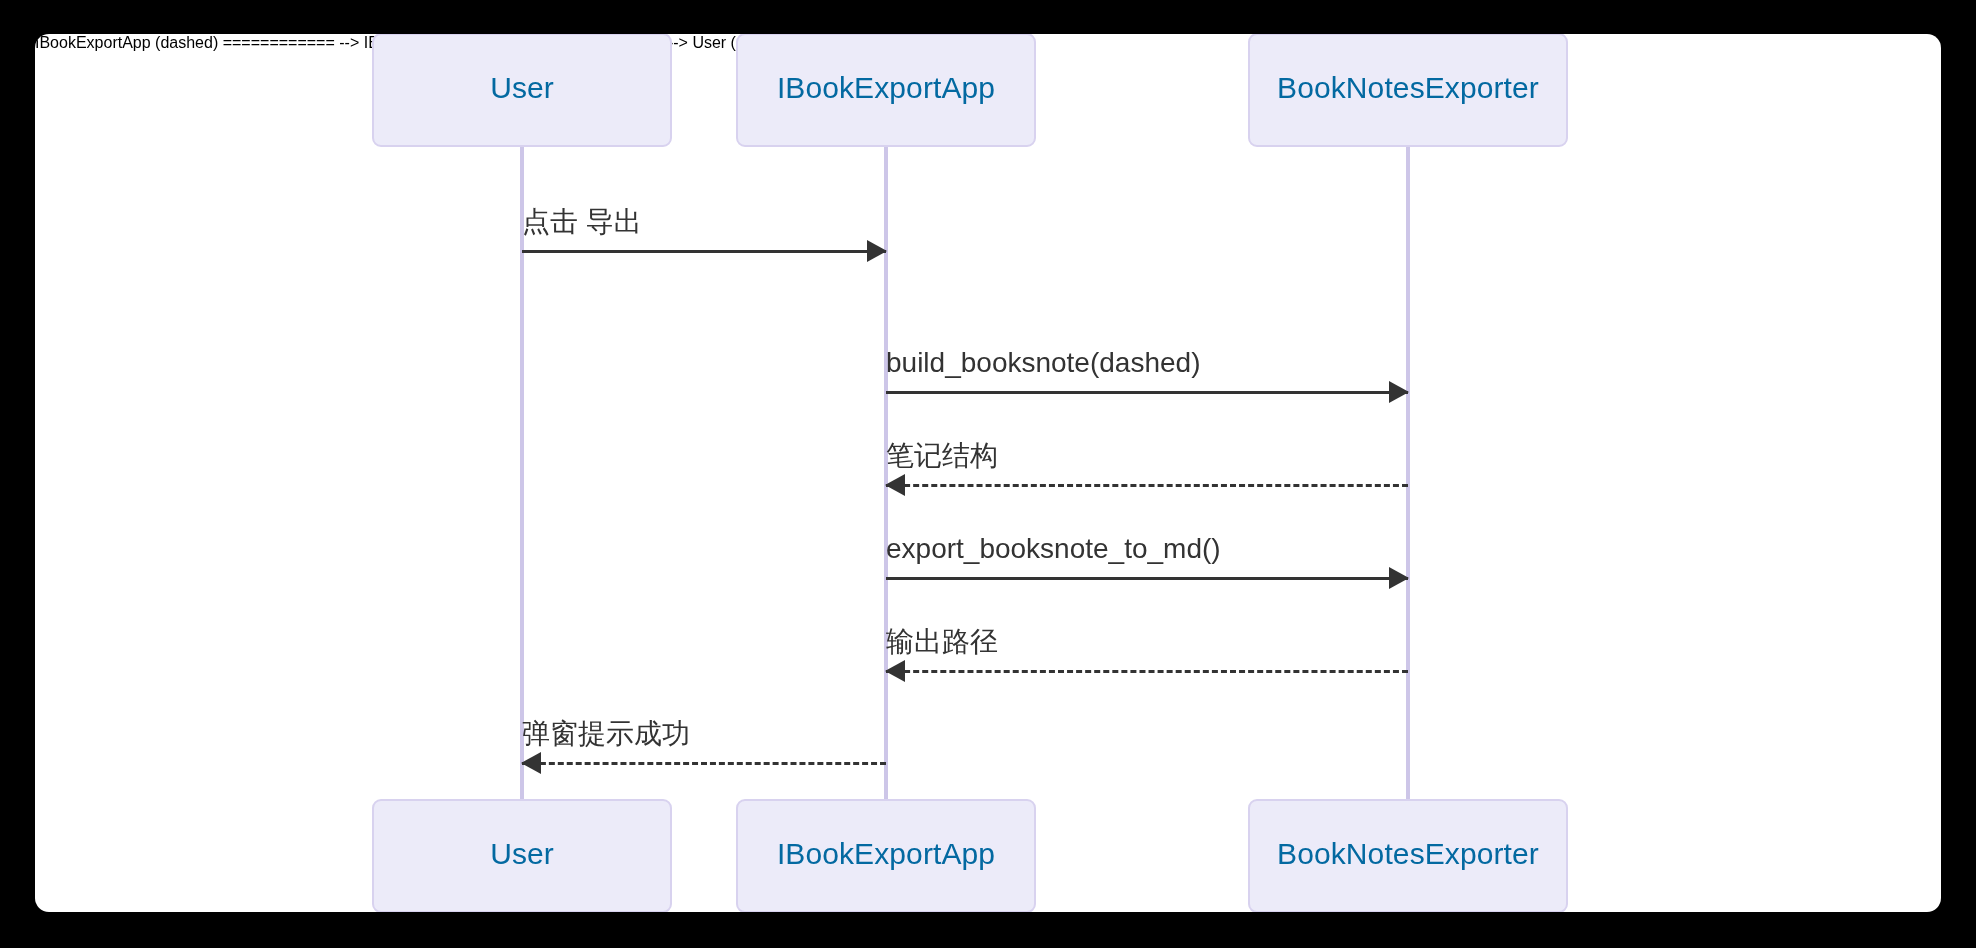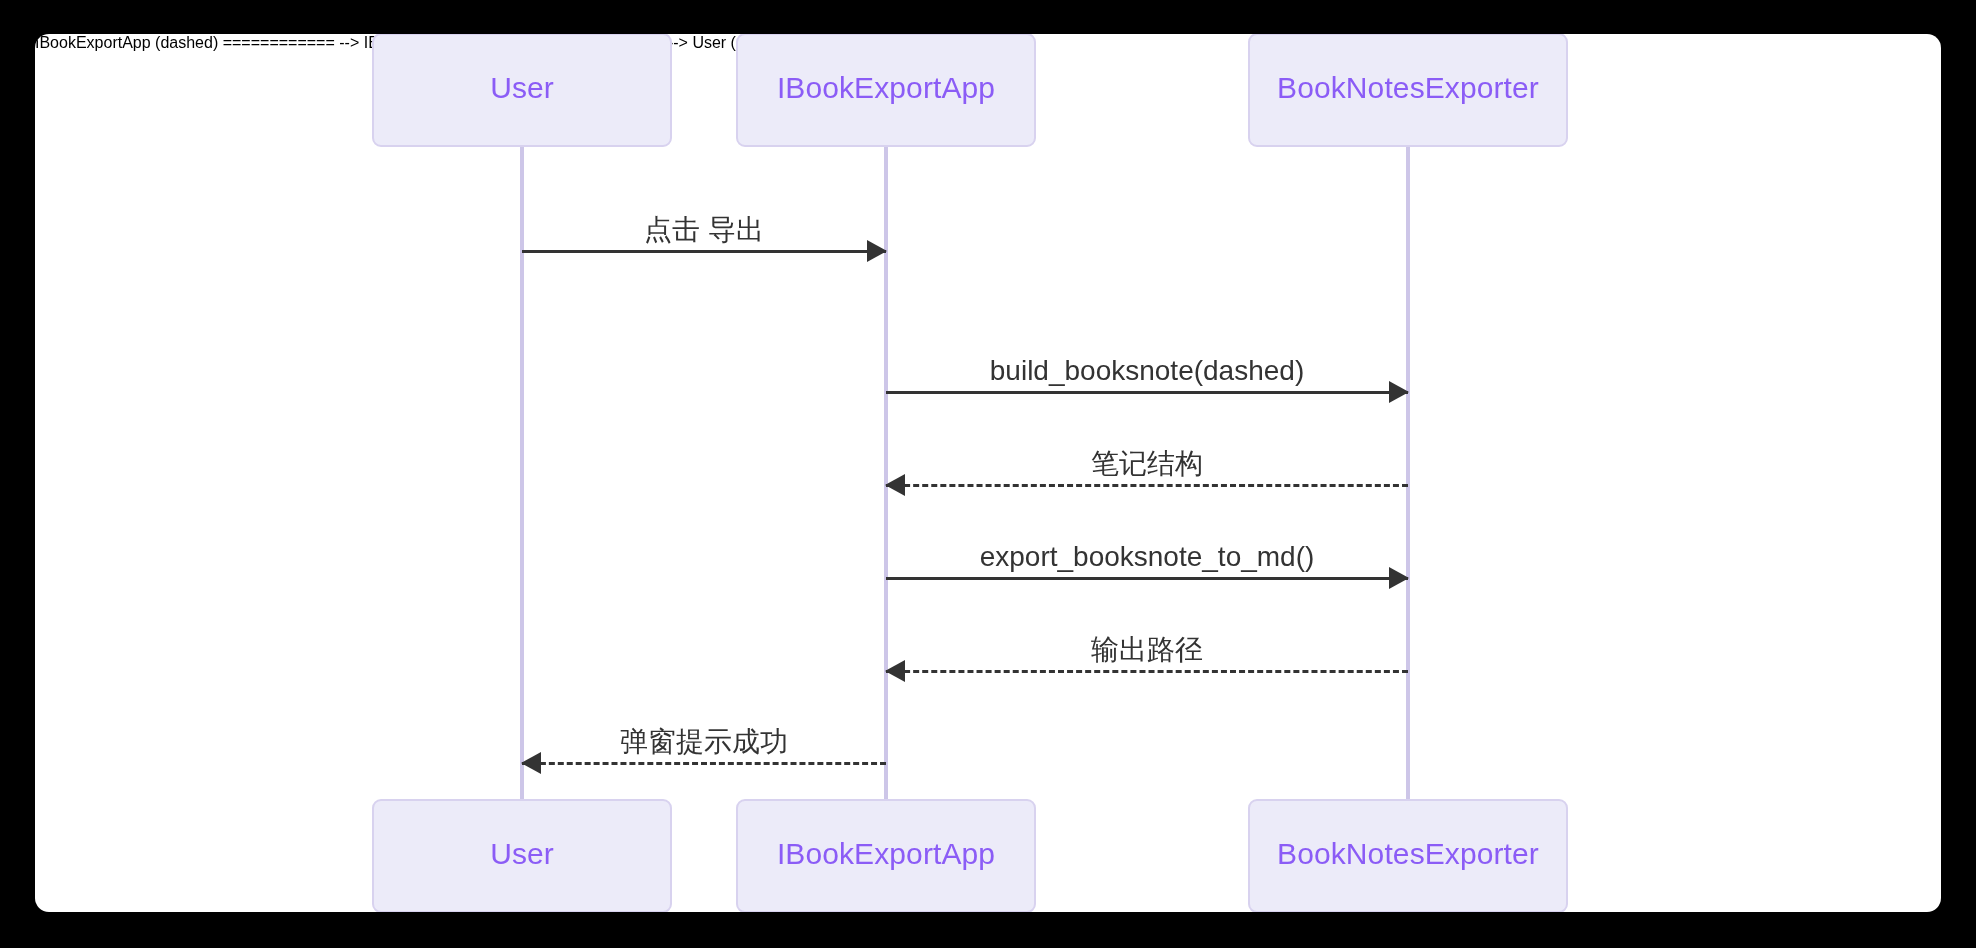--- a/index.html
+++ b/index.html
@@ -56,21 +56,21 @@
     box-sizing: border-box;
     background: #ecebf9;
     border: 2px solid #d8d2ef;
     border-radius: 9px;
     display: flex;
     align-items: center;
     justify-content: center;
   }
   .actor-label {
     font-size: 30px;
-    color: #8b5cf6;
+    color: #0369a1;
     line-height: 1;
     letter-spacing: 0.1px;
     white-space: nowrap;
     
     transform: translateY(-2px);
   }
 
   
   .msg {
     position: absolute;
@@ -97,23 +97,22 @@
   .msg-head.right {
     right: -1px;
     border-left: 20px solid #333333;
   }
   .msg-head.left {
     left: -1px;
     border-right: 20px solid #333333;
   }
   .msg-label {
     position: absolute;
-    bottom: 4px;
+    bottom: 12px;
     width: 100%;
-    text-align: center;
     font-size: 28px;
     color: #333333;
     white-space: nowrap;
     line-height: 1.1;
   }
 </style>
 </head>
 <body>
 
 <div id="frame">

